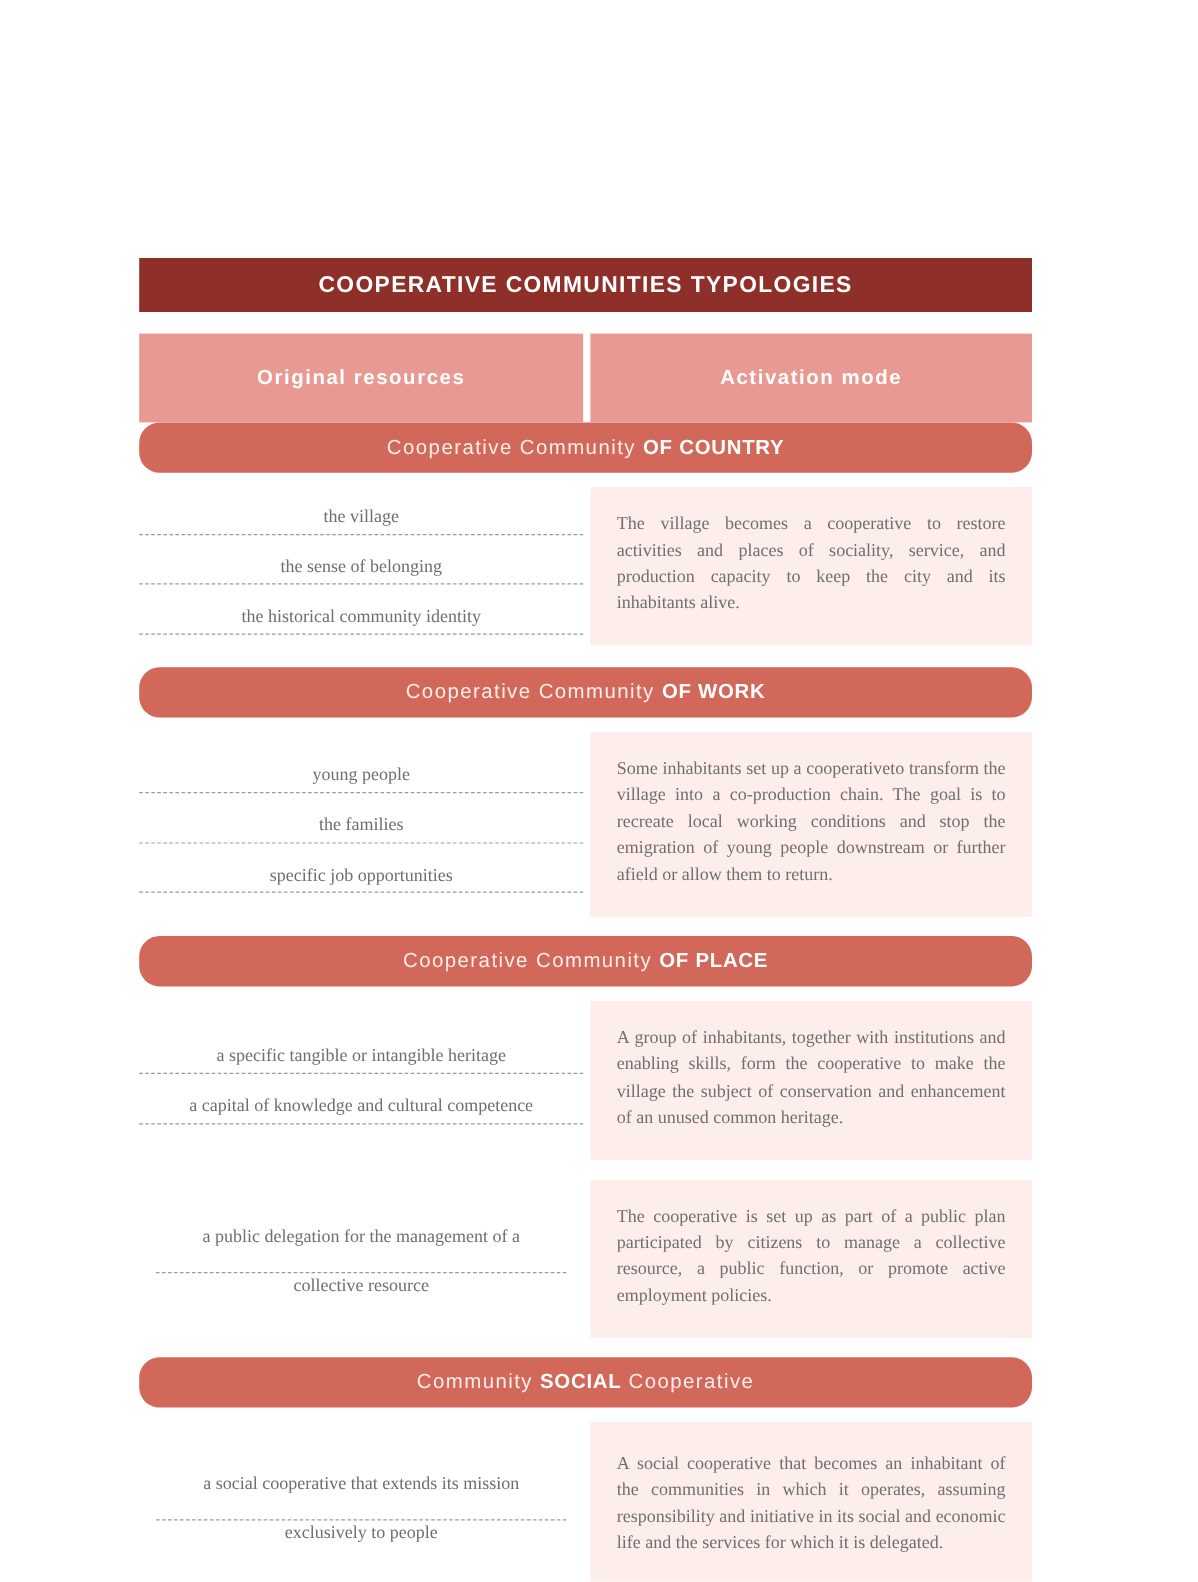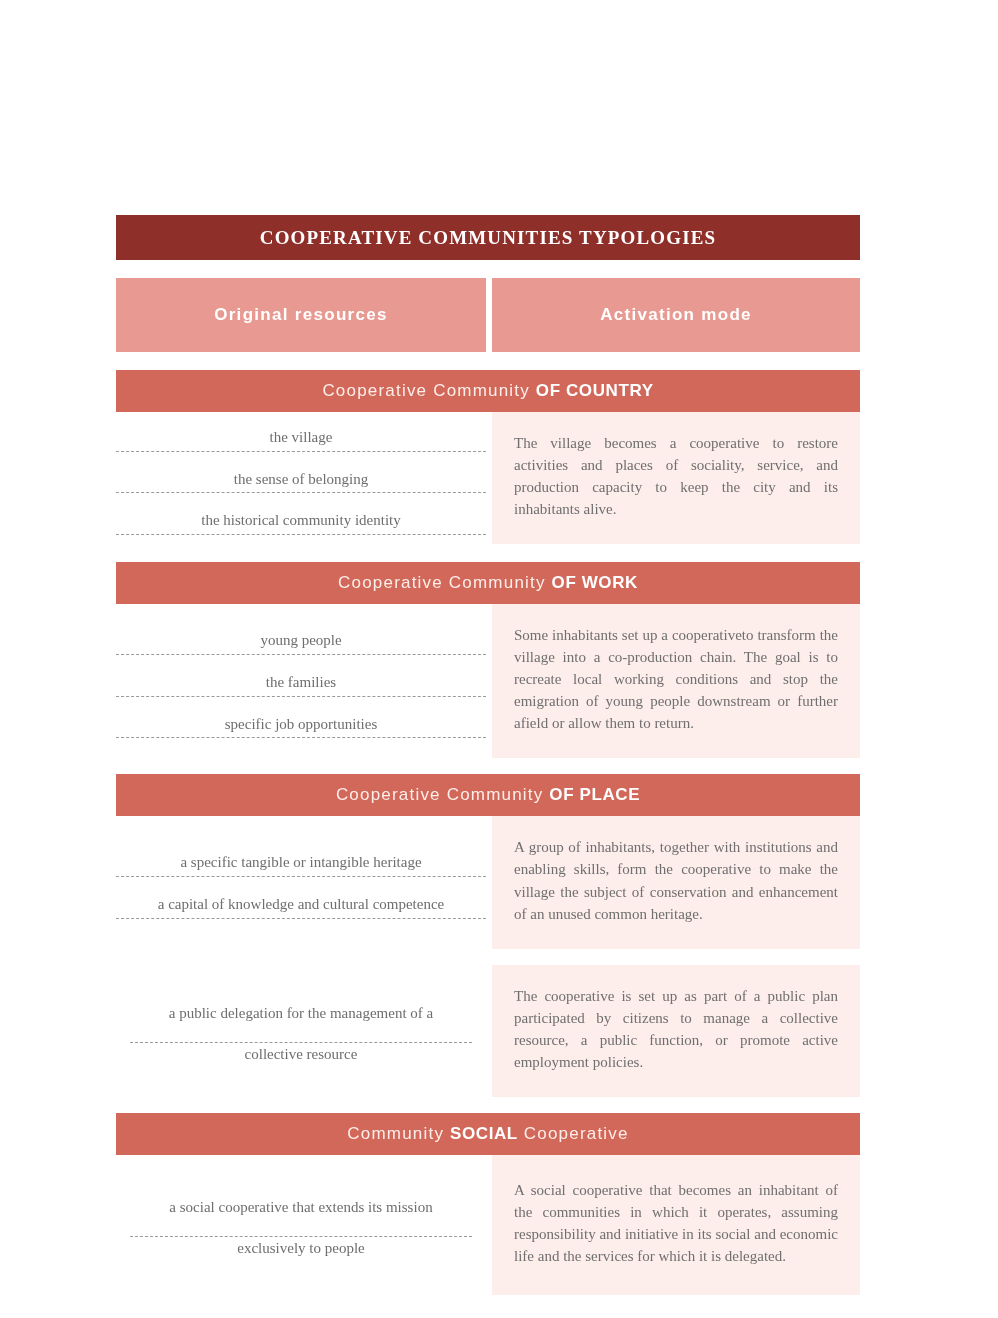--- a/index.html
+++ b/index.html
@@ -29,29 +29,28 @@
     display: flex;
     align-items: center;
     justify-content: center;
     margin-bottom: 18px;
   }
   .title-bar .title-text {
     color: #ffffff;
     font-size: 19px;
     font-weight: bold;
     letter-spacing: 1.15px;
-    font-family: Liberation Serif, serif;
+    font-family: Liberation Sans, sans-serif;
     text-align: center;
   }
 
   
   .col-header-row {
     display: flex;
     gap: 6px;
-    margin-bottom: 18px;
   }
   .col-header {
     background: #e89a92;
     height: 74px;
     display: flex;
     align-items: center;
     justify-content: center;
   }
   .col-header.left { width: 370px; }
   .col-header.right { flex: 1; }
@@ -64,21 +63,22 @@
 
   
   .section { margin-bottom: 4px; }
 
   .section-header {
     background: #d2685a;
     height: 42px;
     display: flex;
     align-items: center;
     justify-content: center;
-    margin-bottom: 0;
+    margin-bottom: 12px;
+    border-radius: 17px;
   }
   .section-header .sh-text {
     color: #fdeeea;
     font-size: 17px;
     letter-spacing: 1.2px;
     white-space: pre;
   }
   .section-header .sh-strong {
     font-weight: bold;
     letter-spacing: 0.6px;

